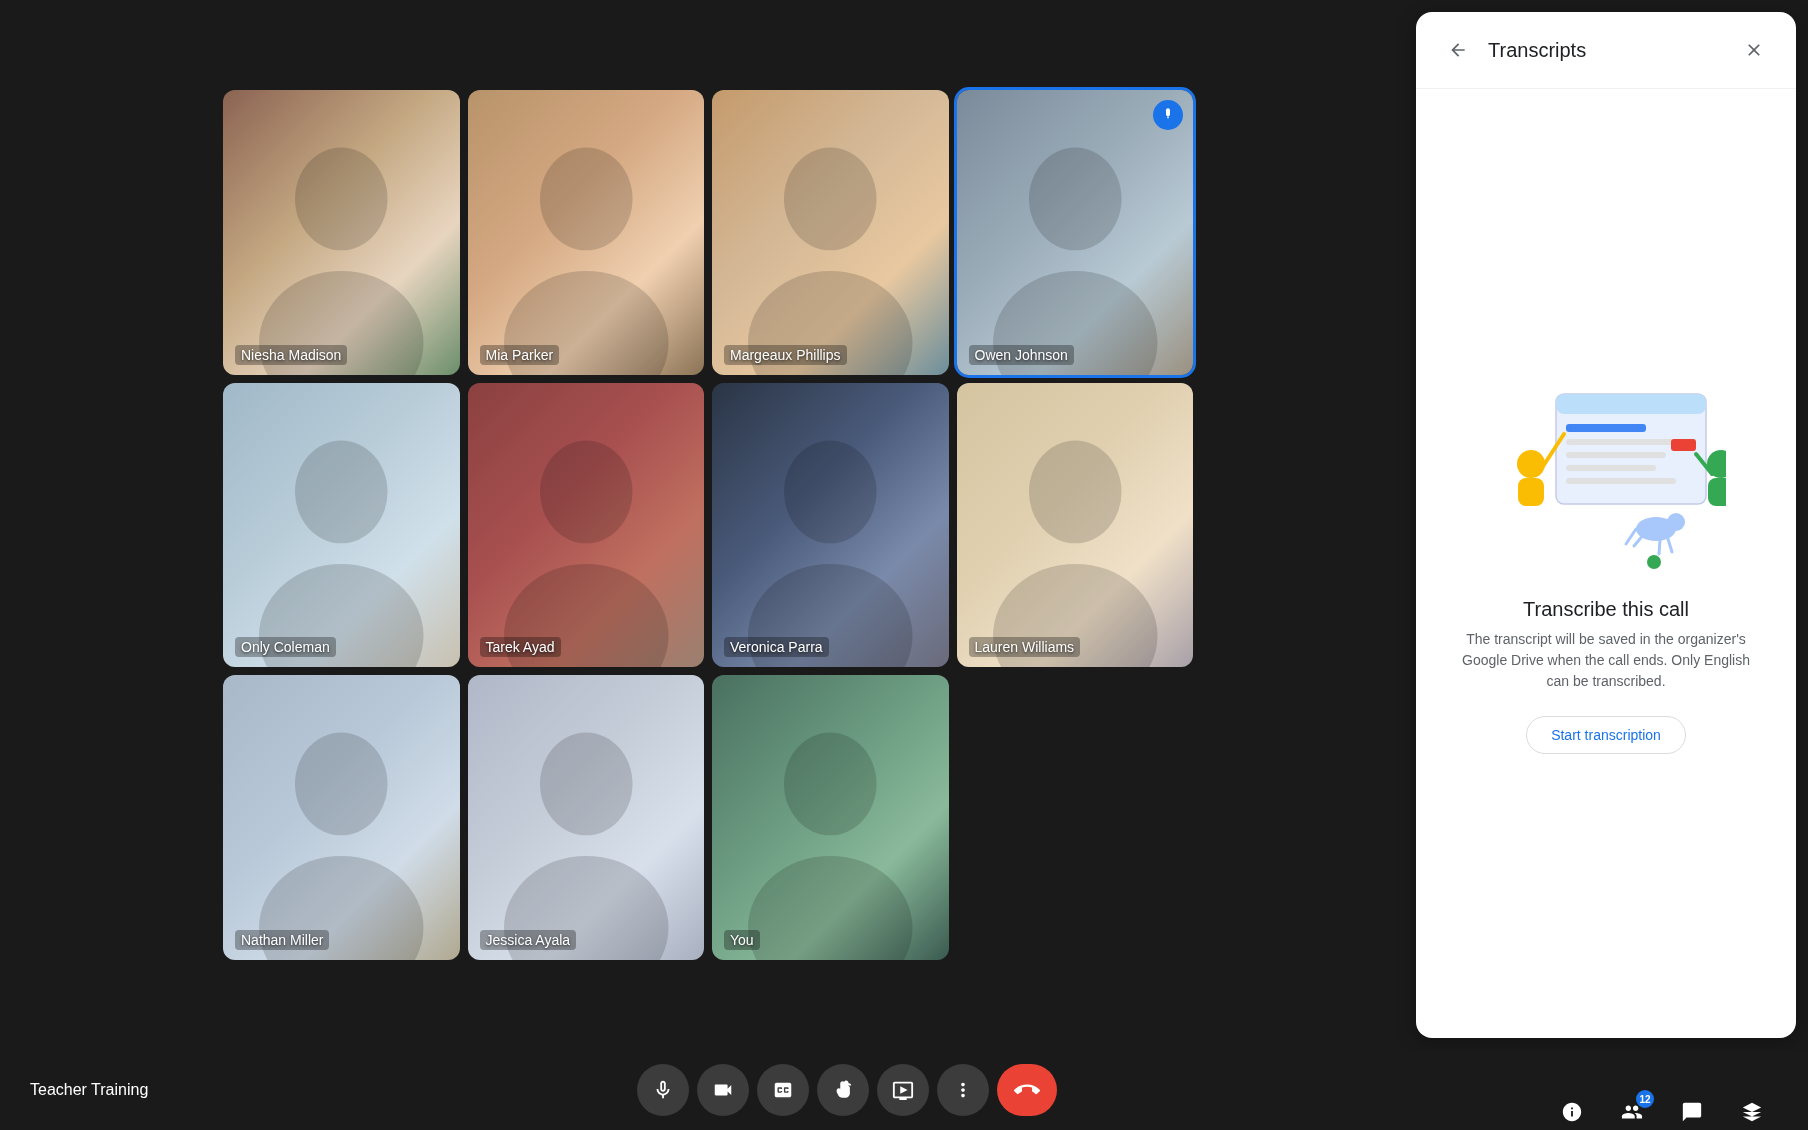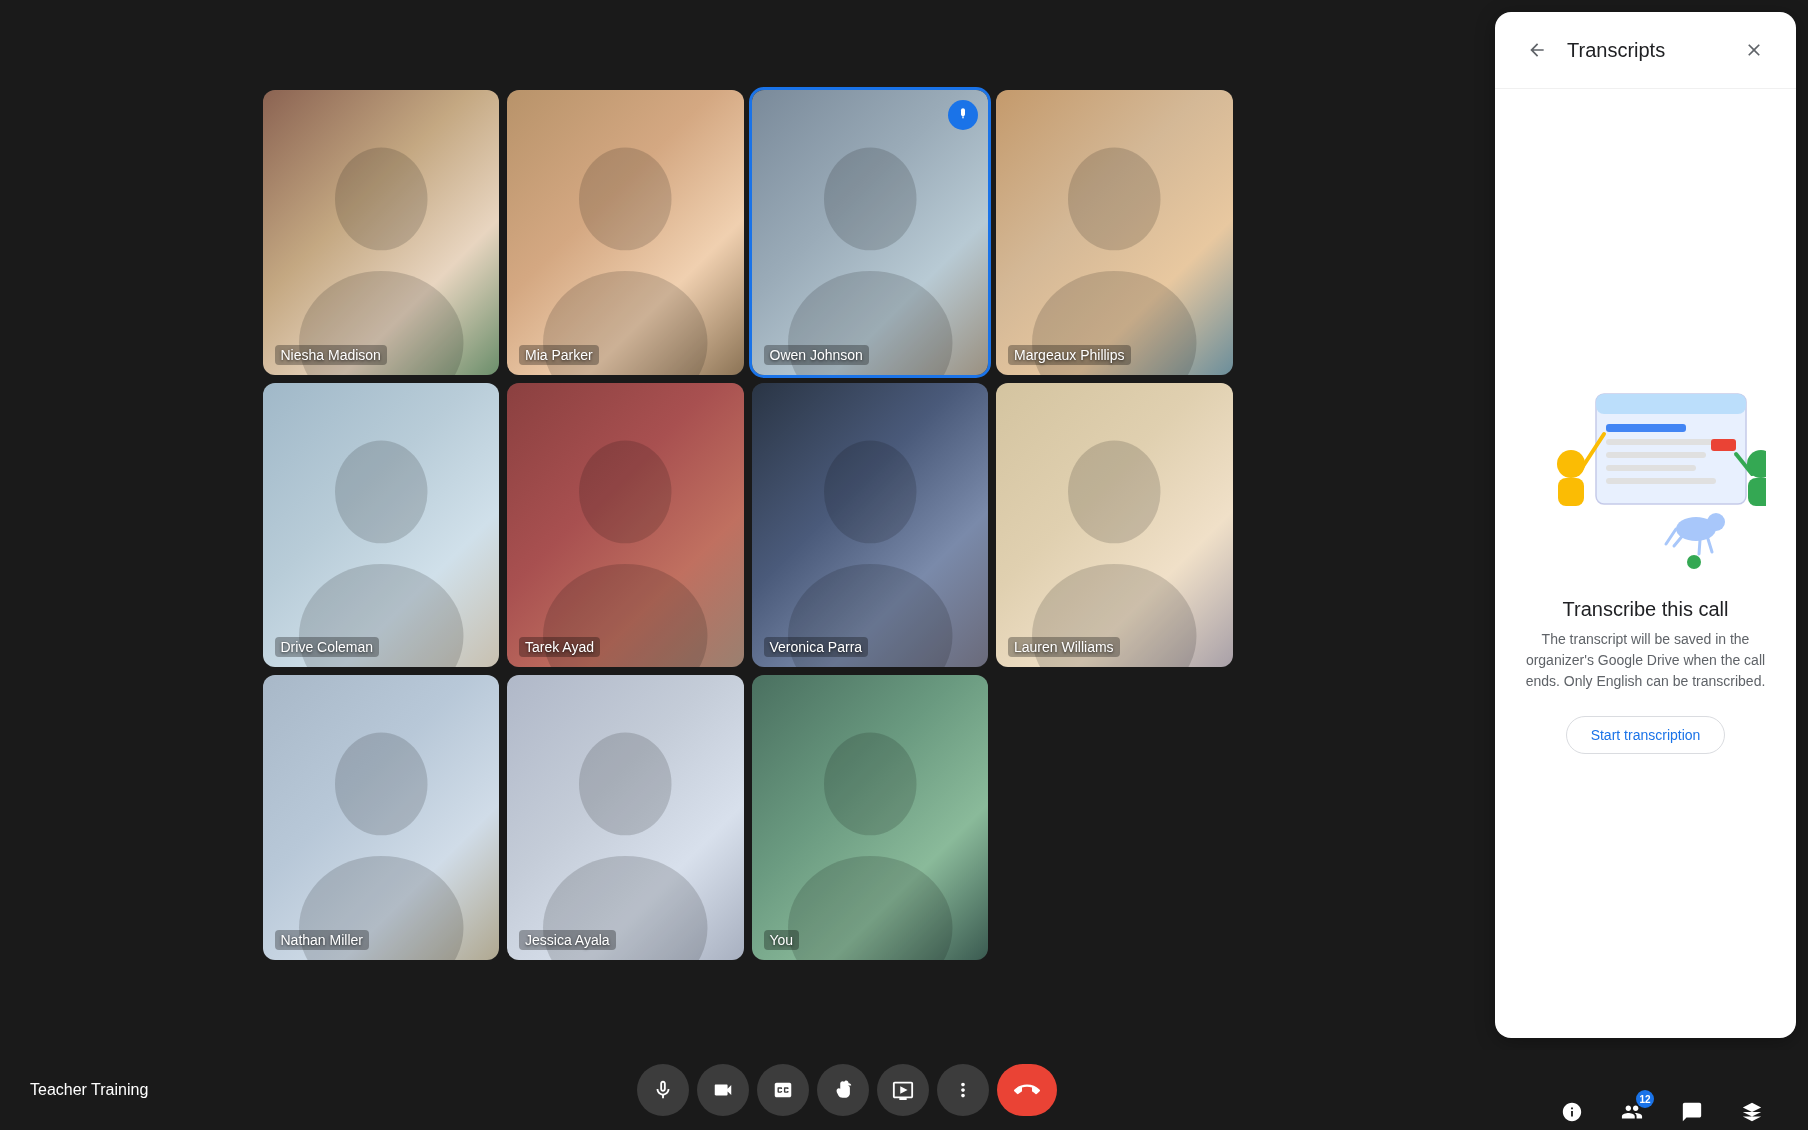--- a/index.html
+++ b/index.html
@@ -94,21 +94,21 @@
       height: 30px;
       background: #1a73e8;
       border-radius: 50%;
       display: flex;
       align-items: center;
       justify-content: center;
     }
 
     
     .transcript-panel {
-      width: 301px;
+      width: 380px;
       background: white;
       border-radius: 16px;
       margin: 12px 12px 12px 0;
       display: flex;
       flex-direction: column;
       padding: 0;
       box-shadow: 0 4px 20px rgba(0,0,0,0.3);
     }
 
     .panel-header {
@@ -310,52 +310,52 @@
         </div>
         <div class="video-tile">
           <div class="video-tile-bg bg-mia">
             <svg width="100%" height="100%" viewBox="0 0 230 245" style="position: absolute; top: 0px; left: 0px;">
               <ellipse cx="115" cy="90" rx="45" ry="50" fill="rgba(0,0,0,0.15)"></ellipse>
               <ellipse cx="115" cy="230" rx="80" ry="70" fill="rgba(0,0,0,0.15)"></ellipse>
             </svg>
           </div>
           <div class="name-label">Mia Parker</div>
         </div>
+        <div class="video-tile">
+          <div class="video-tile-bg bg-margeaux">
+            <svg width="100%" height="100%" viewBox="0 0 230 245" style="position: absolute; top: 0px; left: 0px;">
+              <ellipse cx="115" cy="90" rx="45" ry="50" fill="rgba(0,0,0,0.15)"></ellipse>
+              <ellipse cx="115" cy="230" rx="80" ry="70" fill="rgba(0,0,0,0.15)"></ellipse>
+            </svg>
+          </div>
+          <div class="name-label">Margeaux Phillips</div>
+        </div>
         <div class="video-tile active-speaker">
           <div class="video-tile-bg bg-owen">
             <svg width="100%" height="100%" viewBox="0 0 230 245" style="position: absolute; top: 0px; left: 0px;">
               <ellipse cx="115" cy="90" rx="45" ry="50" fill="rgba(0,0,0,0.15)"></ellipse>
               <ellipse cx="115" cy="230" rx="80" ry="70" fill="rgba(0,0,0,0.15)"></ellipse>
             </svg>
           </div>
           <div class="name-label">Owen Johnson</div>
           <div class="mic-icon-badge">
             <svg width="16" height="16" viewBox="0 0 24 24" fill="white">
         <path d="M12 14c1.66 0 3-1.34 3-3V5c0-1.66-1.34-3-3-3S9 3.34 9 5v6c0 1.66 1.34 3 3 3z"></path>
         <rect x="11" y="14" width="2" height="3" fill="white"></rect>
       </svg>
           </div>
         </div>
         <div class="video-tile">
-          <div class="video-tile-bg bg-margeaux">
-            <svg width="100%" height="100%" viewBox="0 0 230 245" style="position: absolute; top: 0px; left: 0px;">
-              <ellipse cx="115" cy="90" rx="45" ry="50" fill="rgba(0,0,0,0.15)"></ellipse>
-              <ellipse cx="115" cy="230" rx="80" ry="70" fill="rgba(0,0,0,0.15)"></ellipse>
-            </svg>
-          </div>
-          <div class="name-label">Margeaux Phillips</div>
-        </div>
-        <div class="video-tile">
           <div class="video-tile-bg bg-jason">
             <svg width="100%" height="100%" viewBox="0 0 230 245" style="position: absolute; top: 0px; left: 0px;">
               <ellipse cx="115" cy="90" rx="45" ry="50" fill="rgba(0,0,0,0.15)"></ellipse>
               <ellipse cx="115" cy="230" rx="80" ry="70" fill="rgba(0,0,0,0.15)"></ellipse>
             </svg>
           </div>
-          <div class="name-label">Drive Coleman</div>
+          <div class="name-label">Only Coleman</div>
         </div>
         <div class="video-tile">
           <div class="video-tile-bg bg-tarek">
             <svg width="100%" height="100%" viewBox="0 0 230 245" style="position: absolute; top: 0px; left: 0px;">
               <ellipse cx="115" cy="90" rx="45" ry="50" fill="rgba(0,0,0,0.15)"></ellipse>
               <ellipse cx="115" cy="230" rx="80" ry="70" fill="rgba(0,0,0,0.15)"></ellipse>
             </svg>
           </div>
           <div class="name-label">Tarek Ayad</div>
         </div>

